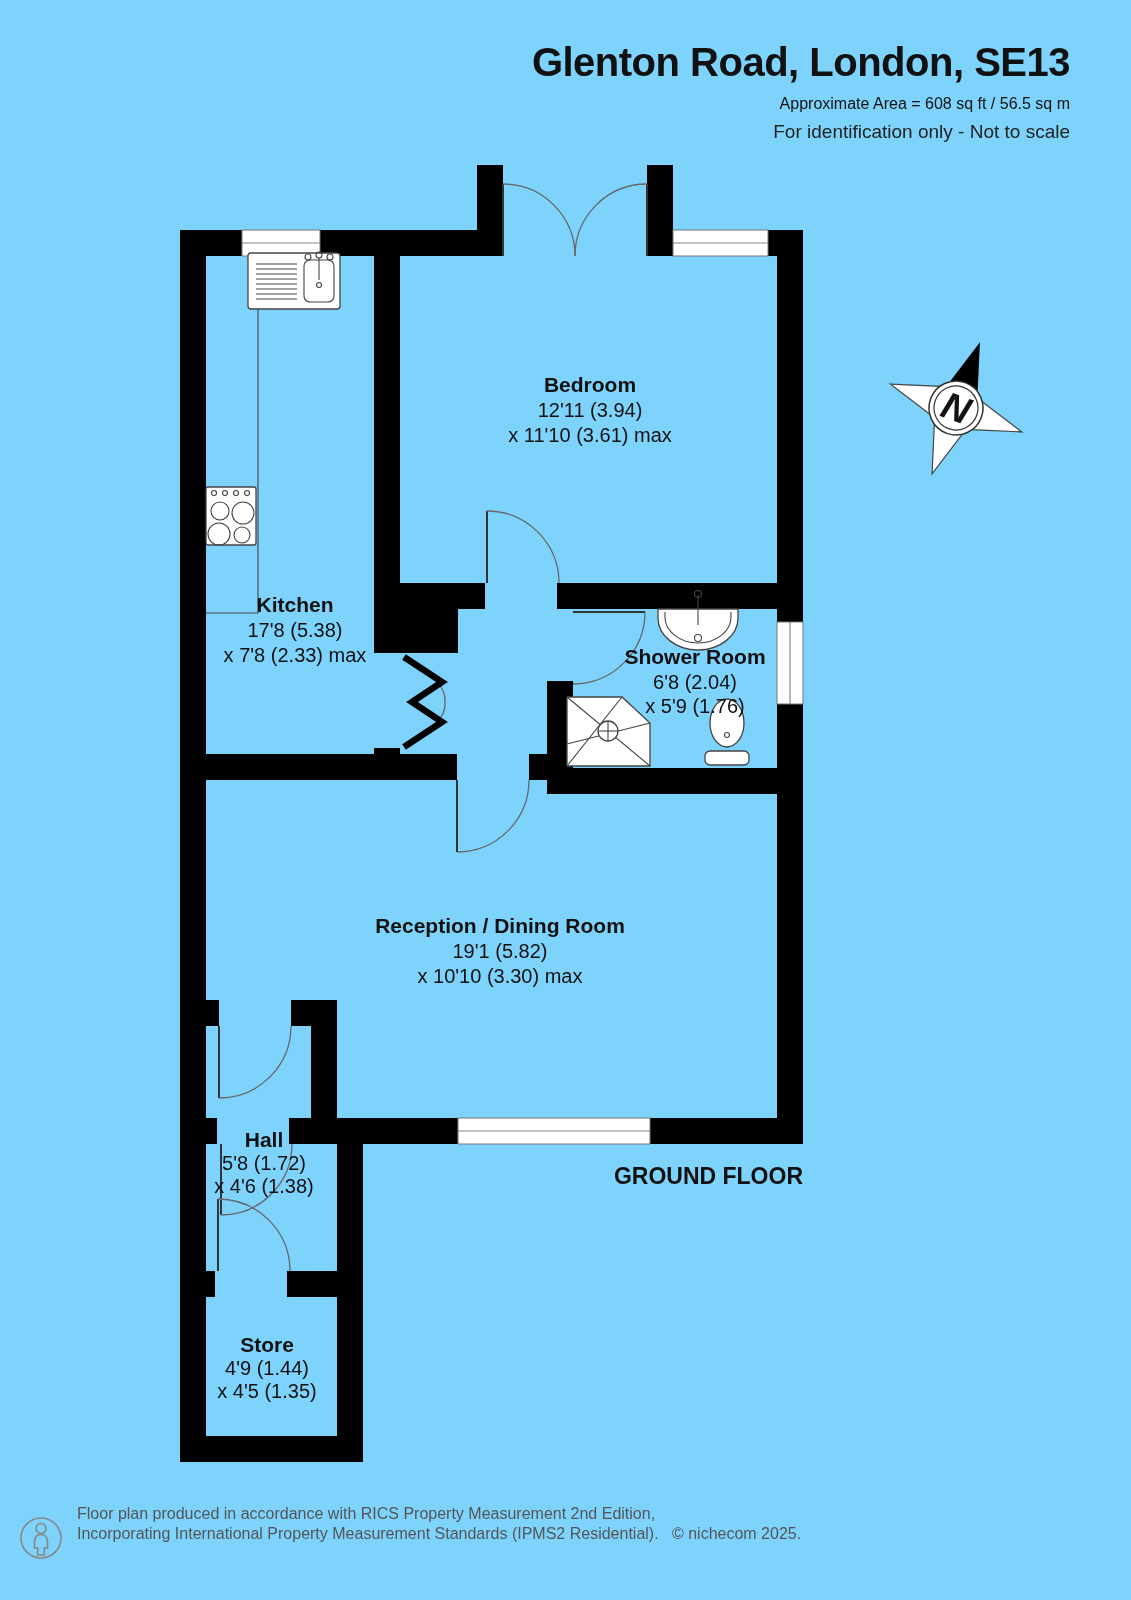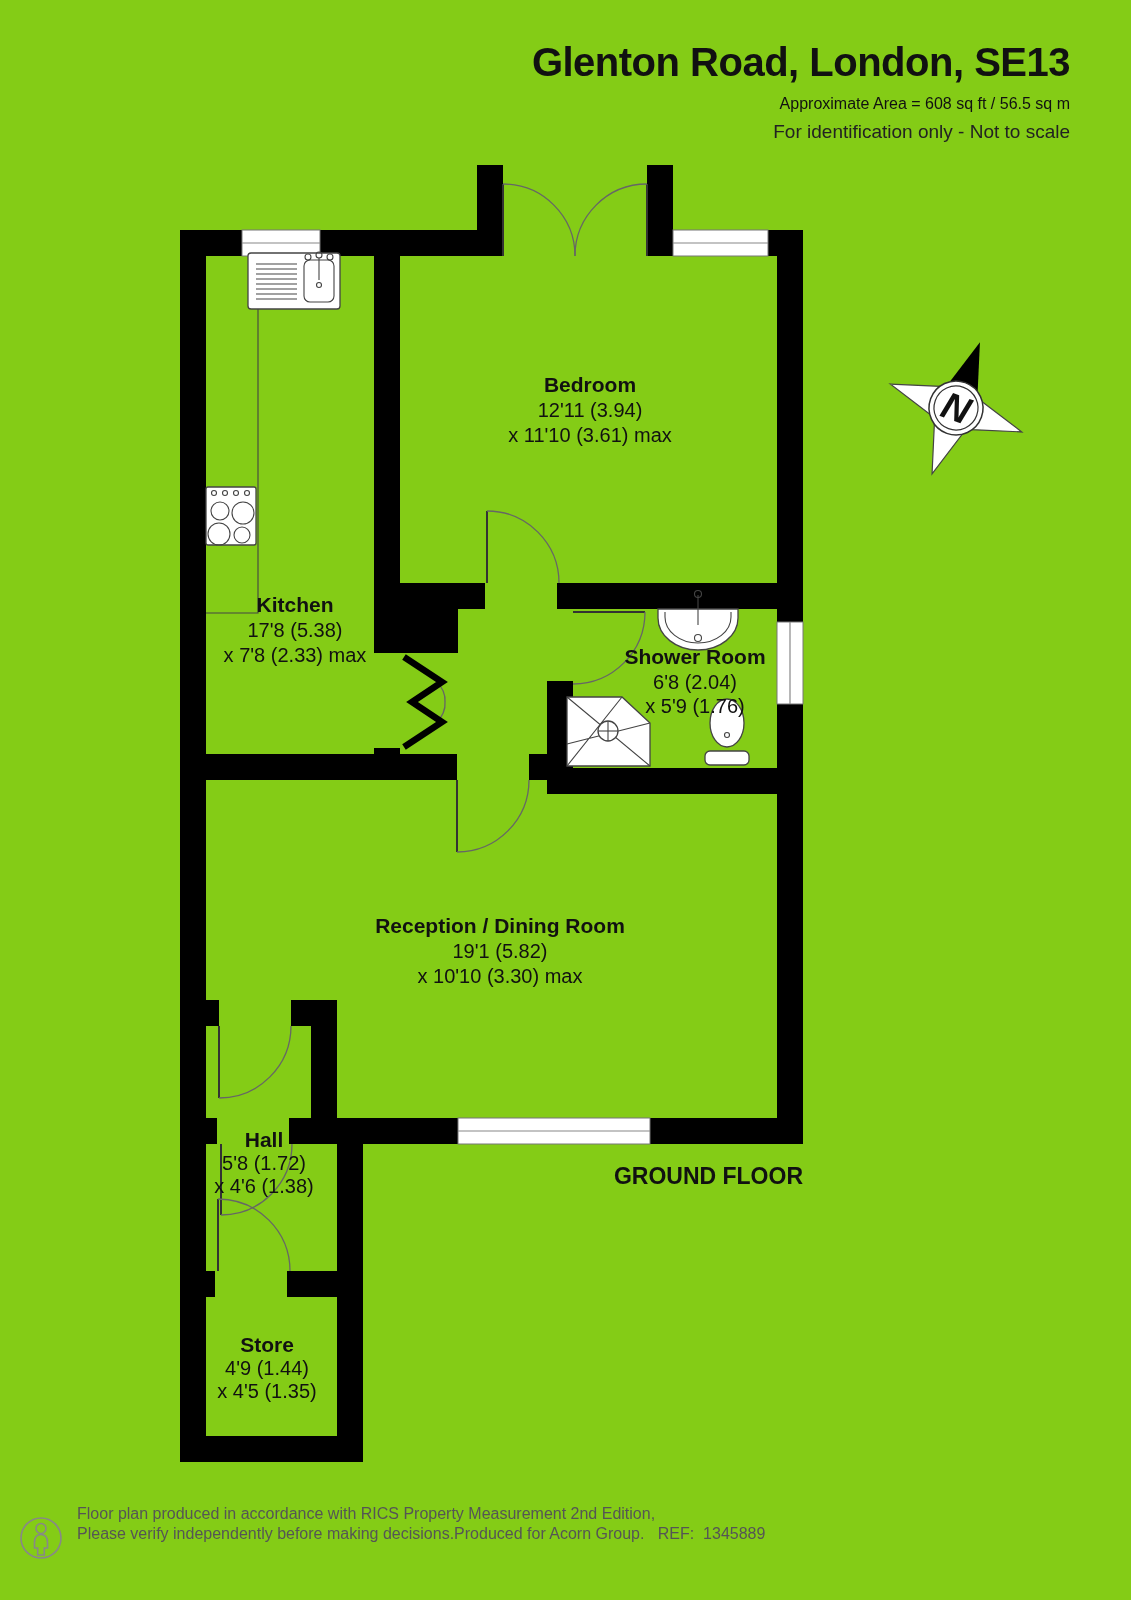--- a/index.html
+++ b/index.html
@@ -1,16 +1,16 @@
 <!DOCTYPE html>
 <html><head>
 <meta charset="utf-8">
 <style>
   html,body{margin:0;padding:0;background:#fff;}
-  #page{position:relative;width:1131px;height:1600px;background:#84cc16;overflow:hidden;
+  #page{position:relative;width:1131px;height:1600px;background:#7dd3fc;overflow:hidden;
         font-family:"Liberation Sans",sans-serif;color:#111;}
   .header{position:absolute;top:40px;right:61px;text-align:right;}
   .header .title{font-size:40px;font-weight:bold;letter-spacing:-0.5px;color:#111;}
   .header .area{font-size:16px;margin-top:10px;color:#111;}
   .header .note{font-size:19px;margin-top:8px;color:#222;}
   .plan-svg{position:absolute;left:0;top:0;}
   .plan-svg text{font-family:"Liberation Sans",sans-serif;fill:#111;}
   .room-name{font-weight:bold;font-size:21px;}
   .room-dim{font-size:20px;}
   .floor-label{font-weight:bold;font-size:23px;}
@@ -222,17 +222,17 @@
   </svg>
 
   <div class="footer">
     <svg width="44" height="44" viewBox="0 0 44 44">
       <circle cx="22" cy="22" r="20" fill="none" stroke="#888" stroke-width="1.6"></circle>
       <circle cx="22" cy="12.5" r="5" fill="none" stroke="#888" stroke-width="1.6"></circle>
       <path d="M22,18.5 c-4.5,0 -6.5,3.5 -6.5,8 v5.5 h3.2 v7 h6.6 v-7 h3.2 v-5.5 c0,-4.5 -2,-8 -6.5,-8 z" fill="none" stroke="#888" stroke-width="1.6"></path>
     </svg>
     <div class="footer-text">
       <div class="footer-line">Floor plan produced in accordance with RICS Property Measurement 2nd Edition,</div>
-      <div class="footer-line">Please verify independently before making decisions.Produced for Acorn Group.   REF:  1345889</div>
+      <div class="footer-line">Incorporating International Property Measurement Standards (IPMS2 Residential).   © nichecom 2025.</div>
     </div>
   </div>
 
 </div>
 
 </body></html>

